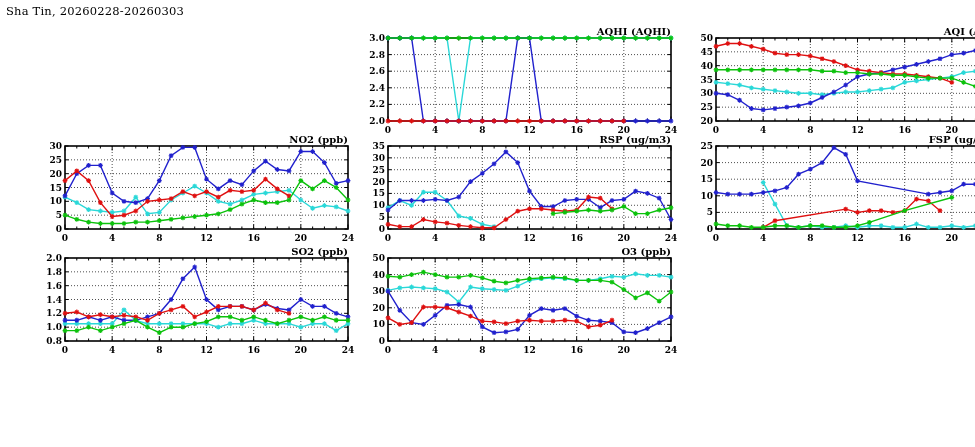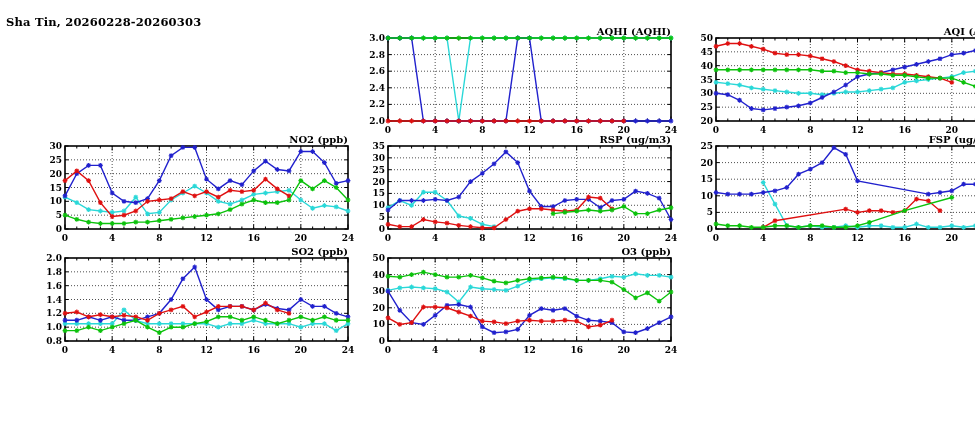--- a/index.html
+++ b/index.html
@@ -1,22 +1,22 @@
 <!DOCTYPE html>
 <html><head>
 <meta charset="utf-8">
 <style>
   html,body{margin:0;padding:0;}
   body{
     width:975px;height:447px;background:#ffffff;position:relative;overflow:hidden;
     font-family:"DejaVu Serif", serif;
   }
   .page-title{
-    position:absolute;left:6px;top:15px;
-    font-size:11.5px;font-weight:bold;color:#000;letter-spacing:0.2px;
+    position:absolute;left:6px;top:4px;
+    font-size:11.5px;font-weight:normal;color:#000;letter-spacing:0.2px;
   }
   .chart{position:absolute;width:316px;height:113px;}
   .chart svg{display:block;width:316px;height:113px;}
   #chart-aqhi{left:324px;top:9px;}
   #chart-aqi {left:652px;top:9px;}
   #chart-no2 {left:1px;  top:117px;}
   #chart-rsp {left:324px;top:117px;}
   #chart-fsp {left:652px;top:117px;}
   #chart-so2 {left:1px;  top:229px;}
   #chart-o3  {left:324px;top:229px;}

